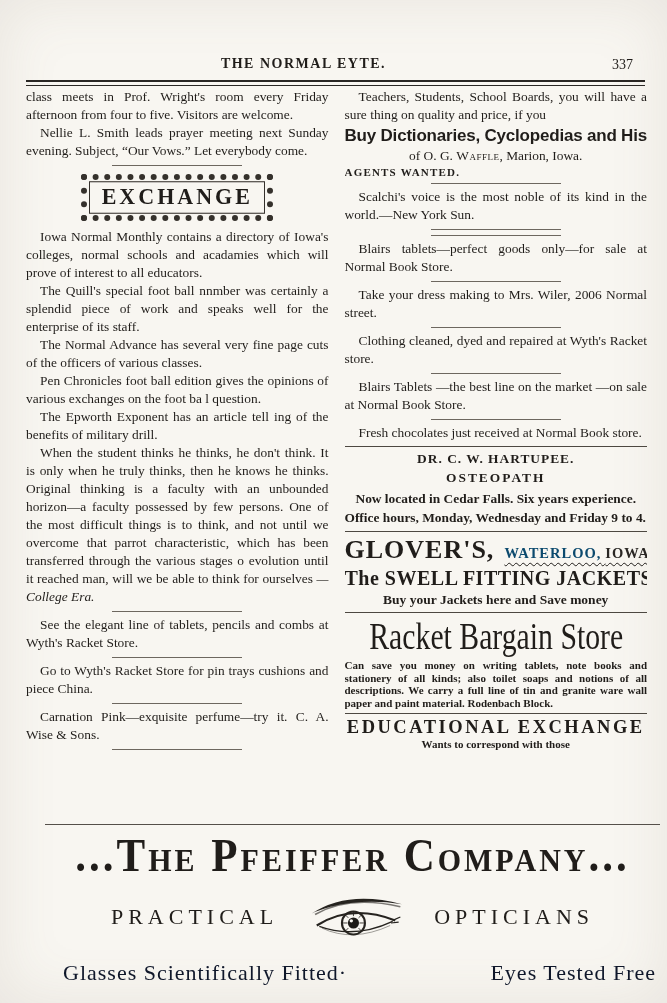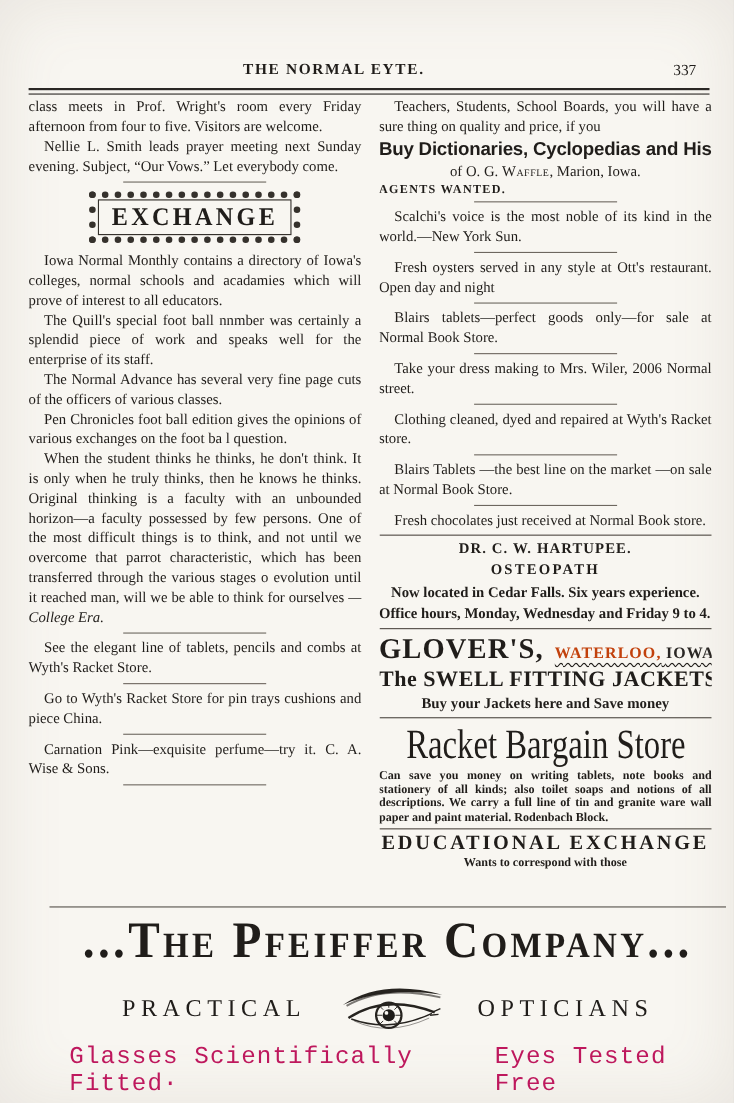--- a/index.html
+++ b/index.html
@@ -48,21 +48,21 @@
   .hart-title{text-align:center !important;font-weight:bold;font-size:19px;letter-spacing:2px;margin:1px 0 3px 0 !important;}
   .hart-sub{text-align:center !important;font-weight:bold;font-size:11.5px;margin:0 !important;}
   .hart-hours{font-weight:bold;font-size:11px;margin:1px 0 0 0 !important;text-align:left !important;}
   .hart-hours2{font-weight:bold;font-size:11px;margin:0 0 3px 0 !important;text-align:center !important;}
   .glover-row{display:flex;align-items:baseline;gap:10px;margin-top:3px;}
   .glover-name{font-weight:bold;font-size:26px;letter-spacing:1px;white-space:nowrap;}
   .wavy{
     text-decoration:underline;text-decoration-style:wavy;text-decoration-thickness:1px;
     text-underline-offset:4px;white-space:nowrap;
   }
-  .glover-loc{color:#c2410c;font-weight:bold;font-size:14.5px;letter-spacing:1px;}
+  .glover-loc{color:#0c4a6e;font-weight:bold;font-size:14.5px;letter-spacing:1px;}
   .glover-state{color:#2a2724;font-weight:bold;font-size:14.5px;letter-spacing:1px;}
   .glover-headline{font-weight:bold;font-size:20px;letter-spacing:.5px;white-space:nowrap;margin:2px 0;}
   .glover-tag{text-align:center;font-weight:bold;font-size:13.5px;margin:2px 0 3px 0;}
   .racket-headline{
     text-align:center;font-size:31px;letter-spacing:0px;white-space:nowrap;
     transform:scaleY(1.22) scaleX(.96);transform-origin:center;margin:6px 0 4px 0;
   }
   .racket-body{font-weight:bold;font-size:11px !important;line-height:12.5px !important;margin:0 !important;}
   .racket-sig{text-align:right !important;font-weight:bold;font-size:15px;letter-spacing:2px;margin:1px 4px 2px 0 !important;}
   .edu-headline{text-align:center;font-weight:bold;font-size:18.5px;letter-spacing:2.5px;margin:2px 0 0 0;white-space:nowrap;}
@@ -72,21 +72,21 @@
   .pfeiffer{position:absolute;left:0;top:824px;width:100%;height:179px;padding-left:19px;}
   .pf-rule{border-top:1px solid #55504a;margin:0 26px;height:0;}
   .pf-company{
     text-align:center;font-variant:small-caps;font-weight:bold;font-size:43px;
     letter-spacing:3px;margin-top:6px;white-space:nowrap;
     transform:scaleY(1.08);
   }
   .pf-mid{display:flex;align-items:center;justify-content:center;gap:26px;margin-top:8px;}
   .pf-word{font-size:22px;letter-spacing:5px;font-weight:500;}
   .pf-bottom{display:flex;justify-content:space-between;padding:2px 30px 0 44px;align-items:baseline;}
-  .pf-bottom-item{font-family:Liberation Mono, monospace;font-size:22px;letter-spacing:1px;color:#be185d;}
+  .pf-bottom-item{font-family:Liberation Serif, serif;font-size:22px;letter-spacing:1px;color:#0f172a;margin-top:12px;}
   .eye{display:block;}
 </style>
 </head>
 <body>
 
 <div class="page">
 
   <div class="masthead">
     <div class="title">THE NORMAL EYTE.</div>
     <div class="pageno">337</div>
@@ -102,20 +102,21 @@
       <div class="short-rule"></div>
 
       <div class="exchange-box">
         <div class="exchange-inner">EXCHANGE</div>
       </div>
 
       <p class="ind">Iowa Normal Monthly contains a directory of Iowa's colleges, normal schools and acadamies which will prove of interest to all educators.</p>
       <p class="ind">The Quill's special foot ball nnmber was certainly a splendid piece of work and speaks well for the enterprise of its staff.</p>
       <p class="ind">The Normal Advance has several very fine page cuts of the officers of various classes.</p>
       <p class="ind">Pen Chronicles foot ball edition gives the opinions of various exchanges on the foot ba l question.</p>
+      <p class="ind">The Epworth Exponent has an article tell ing of the benefits of military drill.</p>
       <p class="ind"><span>When the student thinks he thinks, he don't think.  It is only when he truly thinks, then he knows he thinks.  Original thinking is a faculty with an unbounded horizon—a faculty possessed by few persons.  One of the most difficult things is to think, and not until we overcome that parrot characteristic, which has been transferred through the various stages o evolution until it reached man, will we be able to think for ourselves </span><span class="italic">—College Era.</span></p>
 
       <div class="short-rule"></div>
       <p class="ind">See the elegant line of tablets, pencils and combs at Wyth's Racket Store.</p>
       <div class="short-rule"></div>
       <p class="ind">Go to Wyth's Racket Store for pin trays cushions and piece China.</p>
       <div class="short-rule"></div>
       <p class="ind">Carnation Pink—exquisite perfume—try it. C. A. Wise &amp; Sons.</p>
       <div class="short-rule"></div>
     </div>
@@ -125,21 +126,20 @@
       <div>
         <p class="rc-intro">Teachers, Students, School Boards, you will have a sure thing on quality and price, if you</p>
         <div class="dict-headline">Buy Dictionaries,  Cyclopedias and Histories</div>
         <p class="dict-source"><span>of O. G. </span><span class="smallcaps">Waffle</span><span>, Marion, Iowa.</span></p>
         <div class="agents">AGENTS WANTED.</div>
       </div>
 
       <div class="short-rule"></div>
       <p class="ind">Scalchi's voice  is the most noble of its kind in the world.—New York Sun.</p>
       <div class="short-rule"></div>
-      <p class="ind">Fresh oysters served in any style at Ott's restaurant.   Open day and night</p>
       <div class="short-rule"></div>
       <p class="ind">Blairs tablets—perfect goods only—for sale at Normal Book Store.</p>
       <div class="short-rule"></div>
       <p class="ind">Take your dress making to Mrs. Wiler, 2006 Normal street.</p>
       <div class="short-rule"></div>
       <p class="ind">Clothing cleaned, dyed and repaired at Wyth's Racket store.</p>
       <div class="short-rule"></div>
       <p class="ind">Blairs Tablets —the best line on the market —on sale at Normal Book Store.</p>
       <div class="short-rule"></div>
       <p class="ind">Fresh chocolates just received at Normal Book store.</p>

